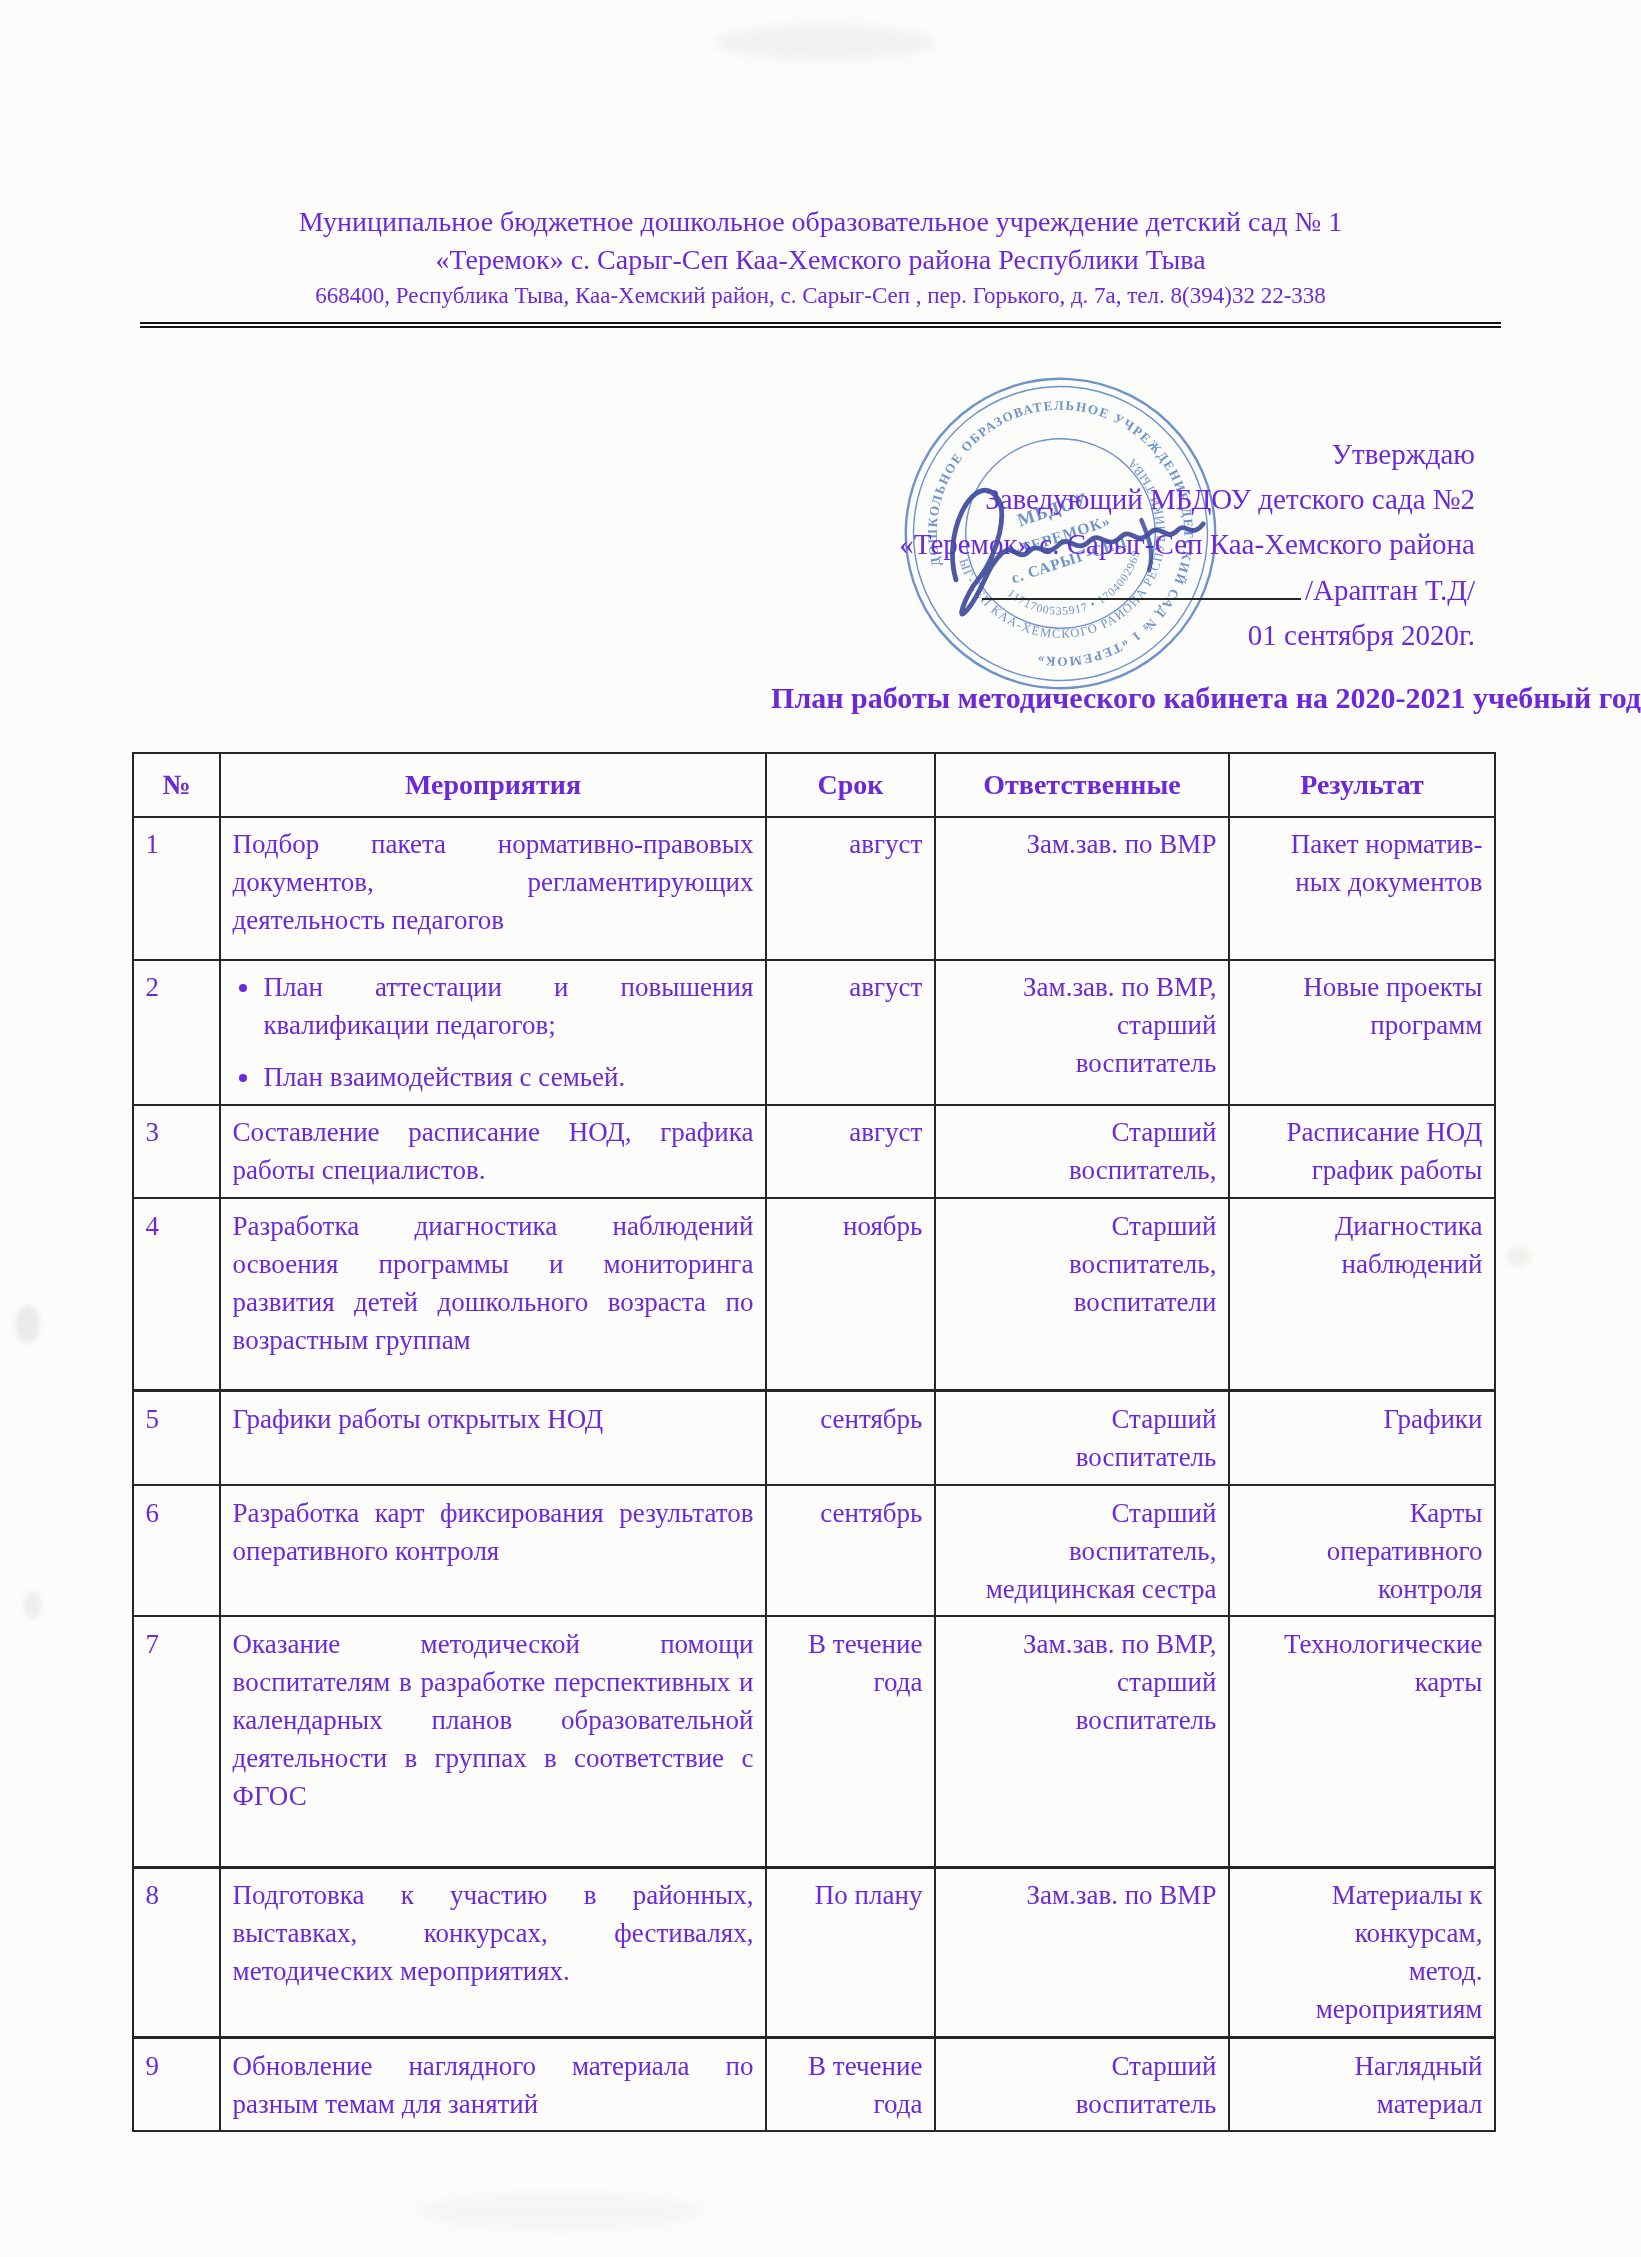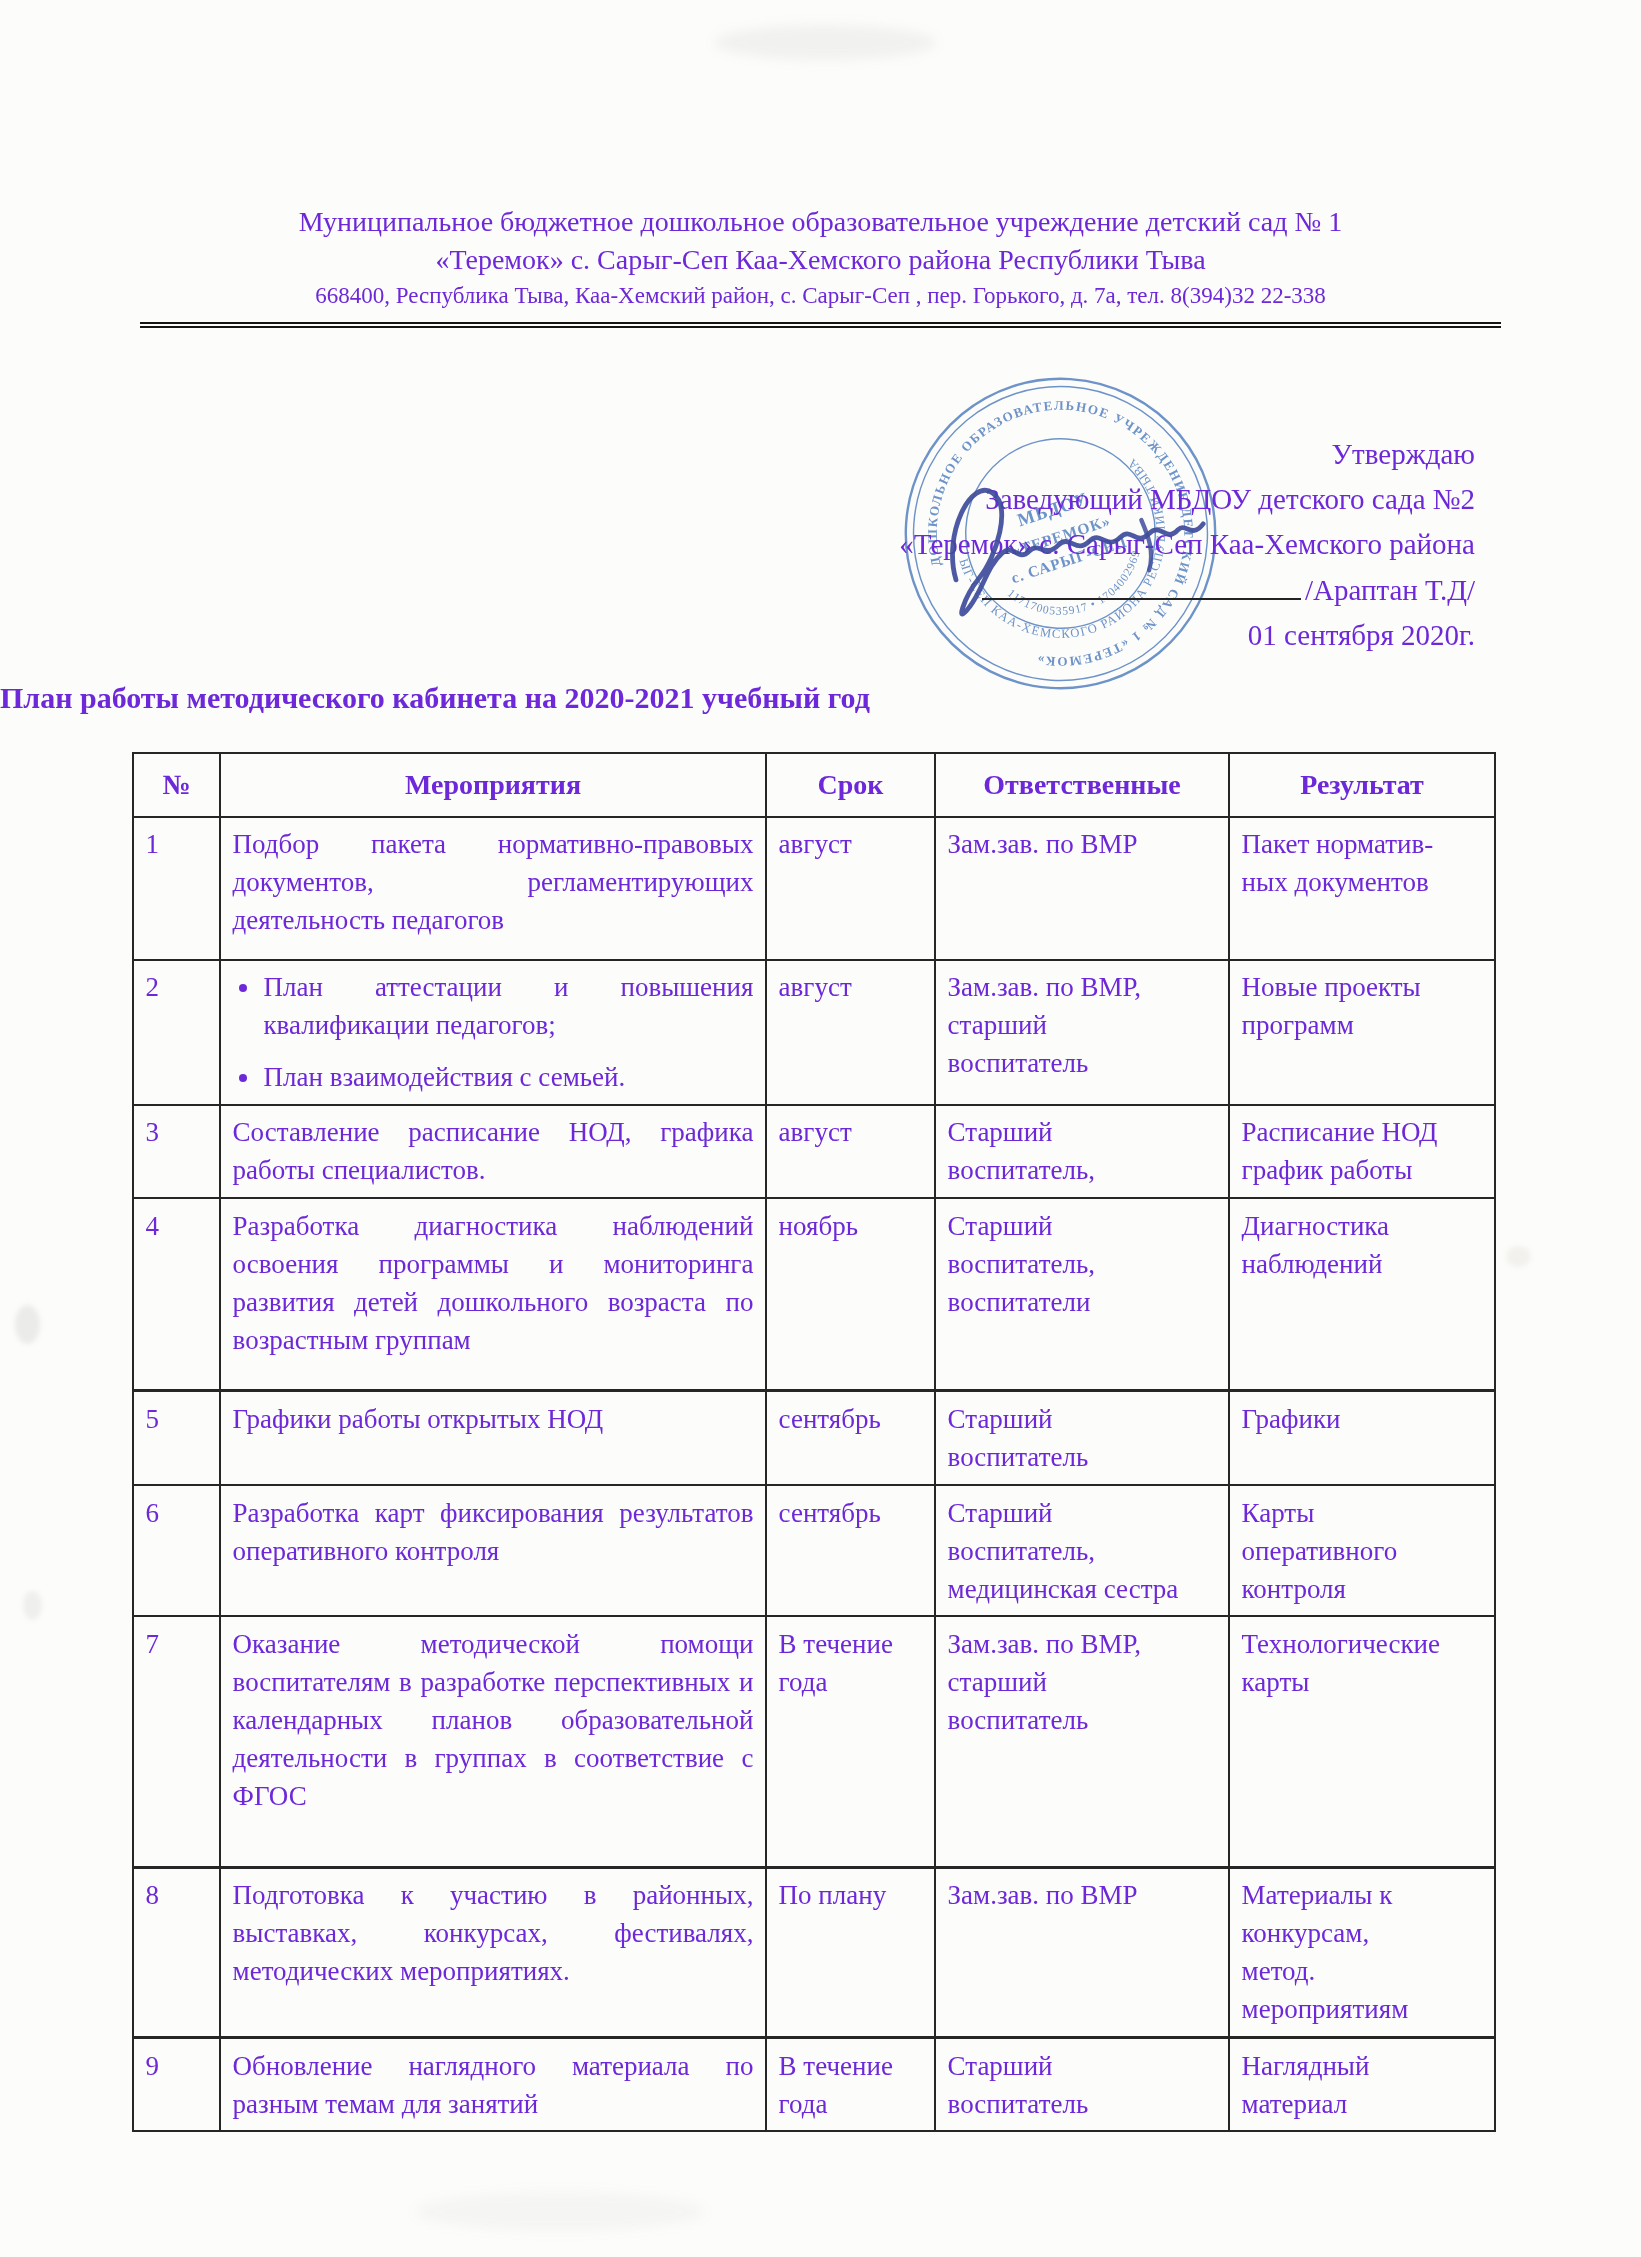--- a/index.html
+++ b/index.html
@@ -74,21 +74,21 @@
     left:927px;top:462px;
     width:309px;height:174px;
     z-index:4;
     pointer-events:none;
   }
 
   
   .doc-title{
     margin-top:353px;
     width:100%;
-    text-align:left;
+    text-align:right;
     font-weight:bold;
     font-size:30px;
   }
 
   
   table.plan{
     border-collapse:collapse;
     table-layout:fixed;
     margin:37px 0 0 132px;
     width:1361px;
@@ -108,21 +108,21 @@
   }
   table.plan th{
     font-weight:bold;
     font-size:28px;
     text-align:center;
     vertical-align:middle;
     padding:9.7px 5.8px;
   }
   td.num{padding-left:15.4px;}
   td.act{text-align:justify;text-align-last:left;}
-  td.term,td.resp,td.res{text-align:left;}
+  td.term,td.resp,td.res{text-align:right;}
   .pre{white-space:pre-line;}
   tr.thick-top td{border-top-width:3.9px;}
   ul.bullets{list-style:disc outside;margin:0;padding-left:29px;}
   ul.bullets li{padding-left:1.9px;}
   ul.bullets li + li{margin-top:13.5px;}
 </style>
 </head>
 <body>
 
 <div class="page">

